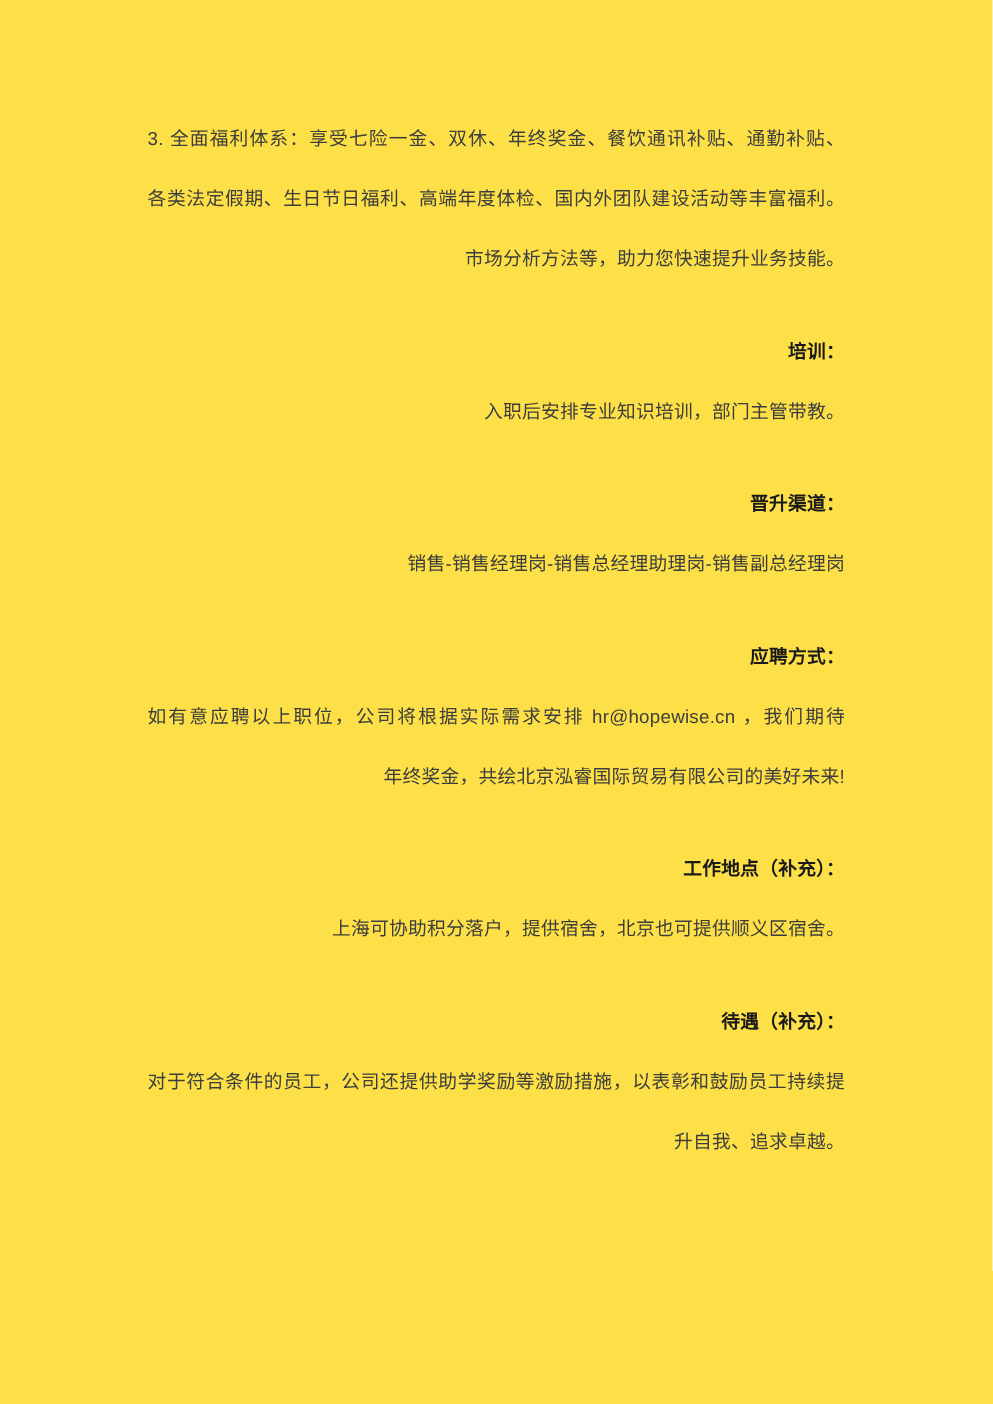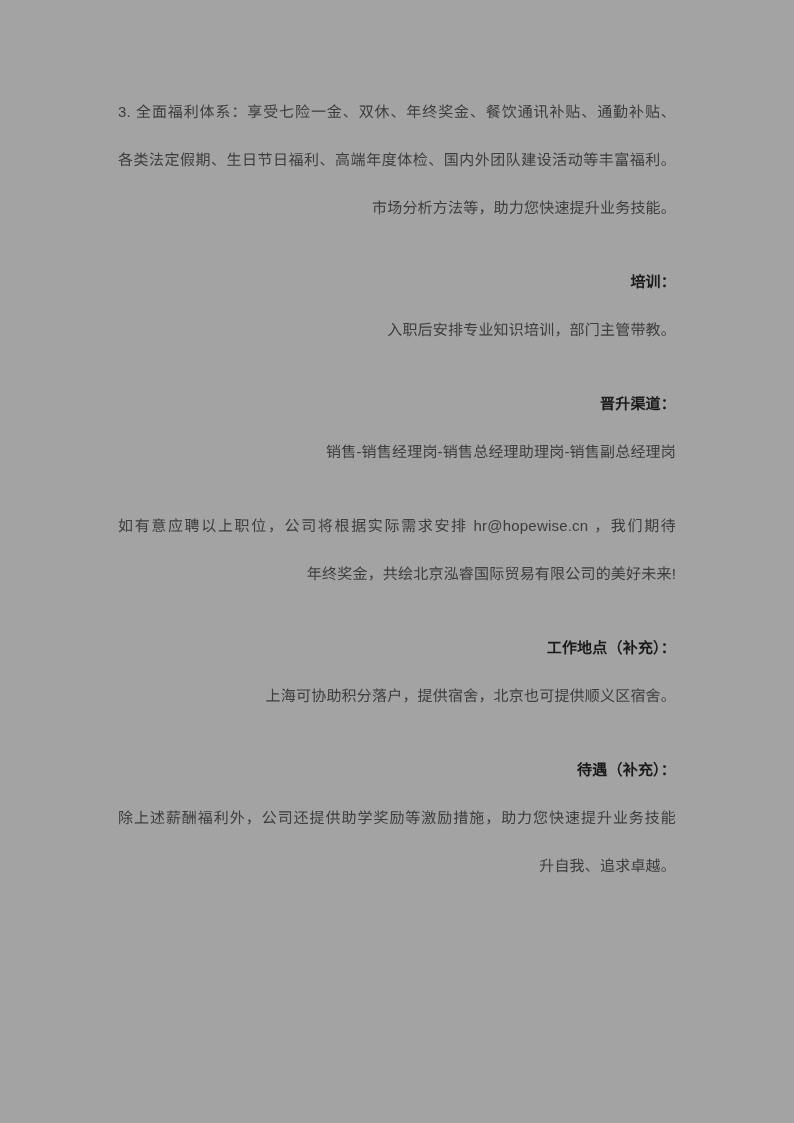--- a/index.html
+++ b/index.html
@@ -11,21 +11,21 @@
   body {
     width: 794px;
     height: 1123px;
     position: relative;
     font-family: "Liberation Sans", sans-serif;
     overflow: hidden;
   }
   .page {
     position: absolute;
     inset: 0;
-    background: #a3a3a3;
+    background: #fde047;
   }
   .content {
     position: absolute;
     left: 118px;
     top: 88px;
     width: 558px;
     font-size: 15px;
     line-height: 48px;
     color: #3d3d3d;
     letter-spacing: 0.2px;
@@ -64,29 +64,30 @@
       <div class="line heading">培训：</div>
       <div class="line">入职后安排专业知识培训，部门主管带教。</div>
     </div>
 
     <div class="section">
       <div class="line heading">晋升渠道：</div>
       <div class="line">销售-销售经理岗-销售总经理助理岗-销售副总经理岗</div>
     </div>
 
     <div class="section">
+      <div class="line heading">应聘方式：</div>
       <div class="line fill"><span>如有意应聘以上职位，公司将根据实际需求安排 </span><span>hr@hopewise.cn</span><span> ，我们期待</span></div>
       <div class="line">年终奖金，共绘北京泓睿国际贸易有限公司的美好未来!</div>
     </div>
 
     <div class="section">
       <div class="line heading">工作地点（补充）：</div>
       <div class="line">上海可协助积分落户，提供宿舍，北京也可提供顺义区宿舍。</div>
     </div>
 
     <div class="section">
       <div class="line heading">待遇（补充）：</div>
-      <div class="line fill">除上述薪酬福利外，公司还提供助学奖励等激励措施，助力您快速提升业务技能</div>
+      <div class="line fill">对于符合条件的员工，公司还提供助学奖励等激励措施，以表彰和鼓励员工持续提</div>
       <div class="line">升自我、追求卓越。</div>
     </div>
 
   </div>
 </div>
 
 </body></html>

